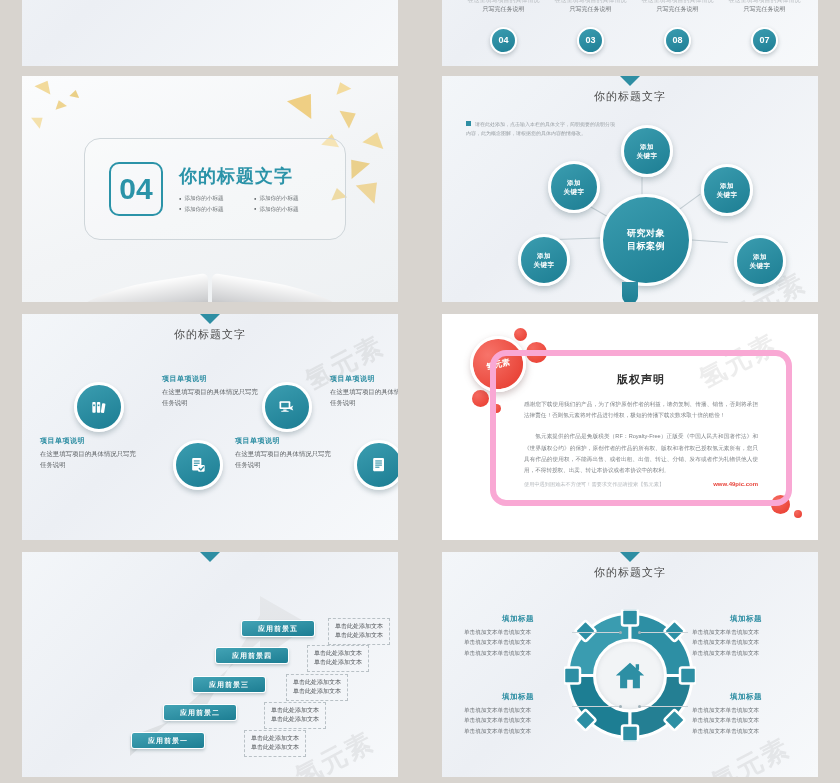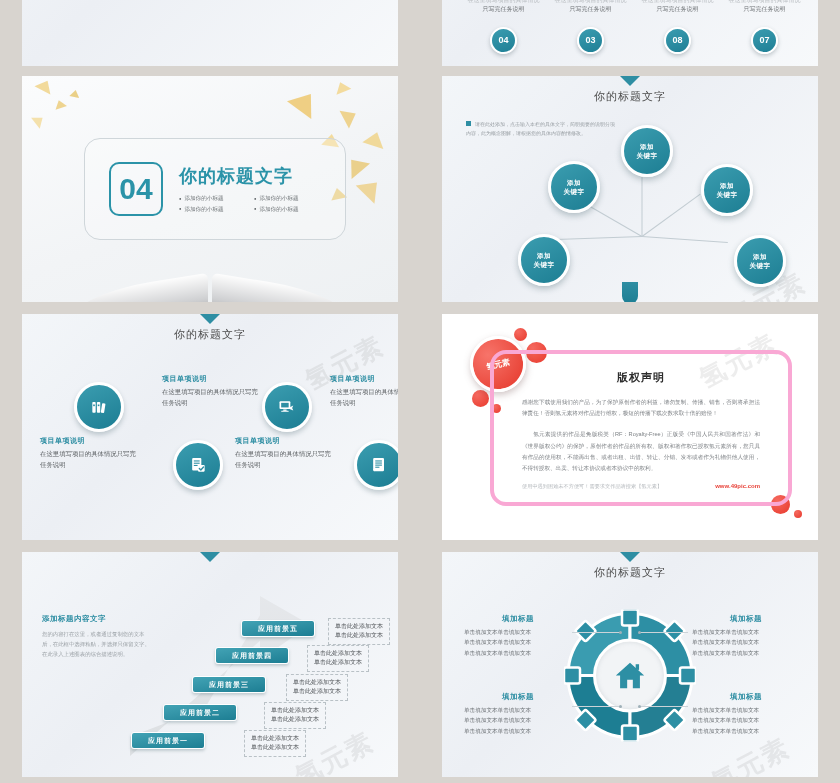--- a/index.html
+++ b/index.html
@@ -103,21 +103,21 @@
     background:linear-gradient(155deg,#3b9db0,#1c7d93);
     border:3px solid #fff;box-shadow:0 3px 5px rgba(60,90,100,.28);
     display:flex;align-items:center;justify-content:center;color:#fff;
   }
   .blk{position:absolute;width:96px;}
   .blk h4{margin:0 0 3px;font-size:7px;font-weight:bold;color:#2e8ea3;letter-spacing:.5px;}
   .blk p{margin:0;font-size:6.4px;color:#5d6164;line-height:1.65;}
   
   .cpy-box{
     position:absolute;left:48px;right:26px;top:36px;bottom:34px;
-    border:4px solid #f9a8d4;border-radius:16px;
+    border:6px solid #f9a8d4;border-radius:16px;
   }
   .cpy-h{text-align:center;font-size:11px;font-weight:bold;color:#2d2d2d;margin-top:16px;letter-spacing:1px;}
   .cpy-p{margin:12px 28px 0;font-size:5.6px;line-height:2.0;color:#7d8185;text-align:justify;}
   .cpy-p.indent{text-indent:2em;margin-top:10px;}
   .cpy-foot{position:absolute;left:28px;right:28px;bottom:12px;display:flex;align-items:baseline;}
   .cpy-foot .l{font-size:5.2px;color:#b6babe;}
   .cpy-foot .r{margin-left:auto;font-size:6px;font-weight:bold;color:#e8453c;}
   .dot{position:absolute;border-radius:50%;background:radial-gradient(circle at 32% 28%,#f5695f,#e8392c);}
   .logo{
     position:absolute;left:28px;top:22px;width:50px;height:50px;border-radius:50%;
@@ -271,20 +271,24 @@
       </div>
       <div class="hub sat" style="left:76px;top:158px;">
         <span>添加</span>
         <span>关键字</span>
       </div>
       <div class="hub sat" style="left:292px;top:159px;">
         <span>添加</span>
         <span>关键字</span>
       </div>
 
+      <div class="hub center">
+        <span>研究对象</span>
+        <span>目标案例</span>
+      </div>
       <div class="nub"></div>
       <div class="wm">氢元素</div>
     </div>
   </div>
 
   <div class="cell">
     <div class="slide">
       <div class="caret"></div>
       <div class="title">你的标题文字</div>
       <div class="wm tr">氢元素</div>
@@ -372,24 +376,20 @@
       </div>
     </div>
   </div>
 
   <div class="cell">
     <div class="slide">
       <div class="caret"></div>
       <div class="wm" style="right:18px;bottom:22px;">氢元素</div>
       <div class="arrow"></div>
 
-      <div class="s7-lead">
-        <h4>添加标题内容文字</h4>
-        <p>您的内容打在这里，或者通过复制您的文本后，在此框中选择粘贴，并选择只保留文字。在此录入上述图表的综合描述说明。</p>
-      </div>
 
       <div class="step" style="left:109px;top:180px;width:72px;">应用前景一</div>
       <div class="note" style="left:222px;top:178px;">
         <div>单击此处添加文本</div>
         <div>单击此处添加文本</div>
       </div>
 
       <div class="step" style="left:141px;top:152px;width:72px;">应用前景二</div>
       <div class="note" style="left:242px;top:150px;">
         <div>单击此处添加文本</div>

